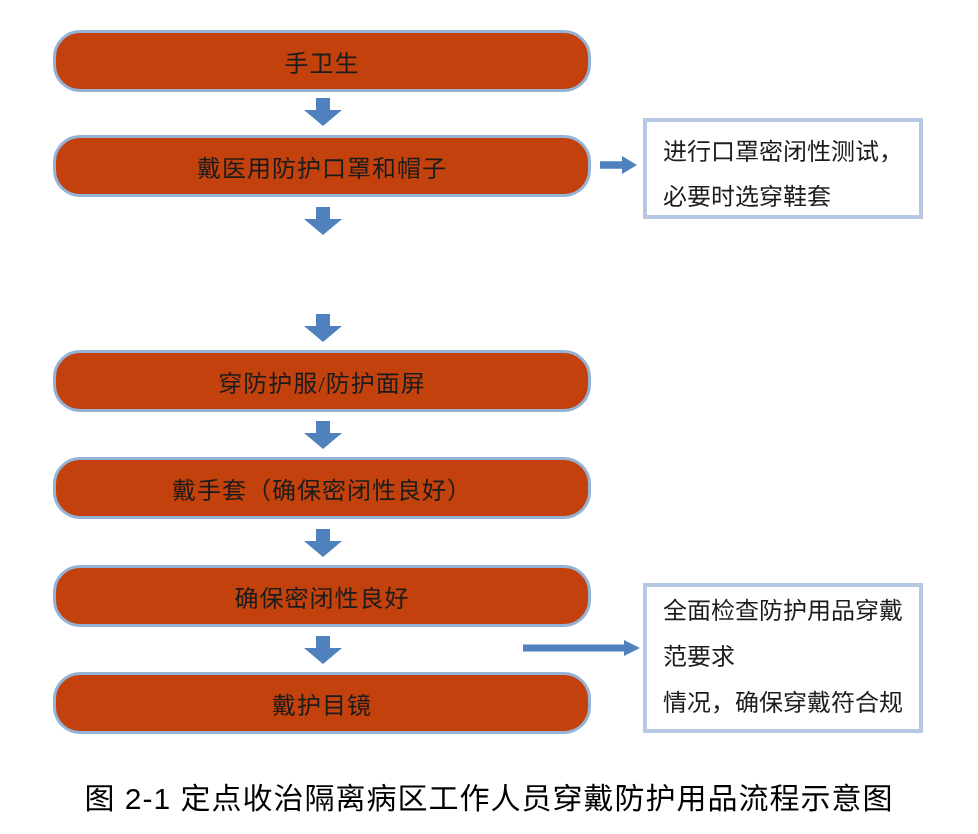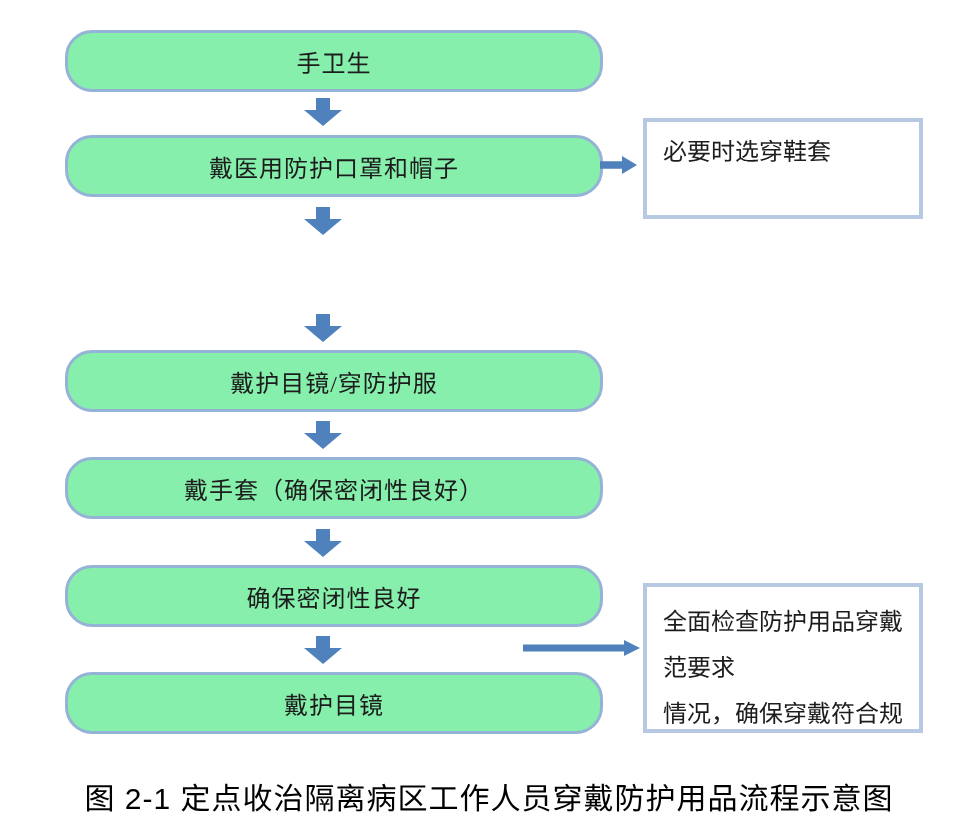--- a/index.html
+++ b/index.html
@@ -19,27 +19,27 @@
   .page{
     position:relative;
     width:978px;
     height:834px;
     background:var(--bg);
     overflow:hidden;
   }
   
   .step{
     position:absolute;
-    left:65px;
+    left:53px;
     width:538px;
     height:62px;
     box-sizing:border-box;
     border:3px solid var(--box-border);
     border-radius:27px;
-    background:#86efac;
+    background:#c2410c;
     display:flex;
     align-items:center;
     justify-content:center;
   }
   .step-label{
     font-size:24px;
     letter-spacing:1px;
     white-space:nowrap;
   }
   
@@ -81,21 +81,21 @@
     background:#ffffff;
   }
   .callout-1{
     top:118px;
     height:101px;
     padding:8px 14px 0 16px;
   }
   .callout-2{
     top:583px;
     height:150px;
-    padding:12px 14px 0 16px;
+    padding:1px 14px 0 16px;
   }
   .callout-line{
     font-size:24px;
     line-height:45px;
     white-space:nowrap;
   }
   .callout-2 .callout-line{line-height:46px;}
   
   .caption{
     position:absolute;
@@ -121,40 +121,41 @@
   <div class="varrow" style="top:98px"></div>
 
   <div class="step" style="top:135px">
     <span class="step-label">戴医用防护口罩和帽子</span>
   </div>
   <div class="varrow" style="top:207px"></div>
 
   <div class="varrow" style="top:314px"></div>
 
   <div class="step" style="top:350px">
-    <span class="step-label">戴护目镜/穿防护服</span>
+    <span class="step-label">穿防护服/防护面屏</span>
   </div>
   <div class="varrow" style="top:421px"></div>
 
   <div class="step" style="top:457px">
     <span class="step-label">戴手套（确保密闭性良好）</span>
   </div>
   <div class="varrow" style="top:529px"></div>
 
   <div class="step" style="top:565px">
     <span class="step-label">确保密闭性良好</span>
   </div>
   <div class="varrow" style="top:636px"></div>
 
   <div class="step" style="top:672px">
     <span class="step-label">戴护目镜</span>
   </div>
 
   <div class="harrow-short"></div>
   <div class="callout callout-1">
+    <div class="callout-line">进行口罩密闭性测试，</div>
     <div class="callout-line">必要时选穿鞋套</div>
   </div>
 
   <div class="harrow-long"></div>
   <div class="callout callout-2">
     <div class="callout-line">全面检查防护用品穿戴</div>
     <div class="callout-line">范要求</div>
     <div class="callout-line">情况，确保穿戴符合规</div>
   </div>
 

